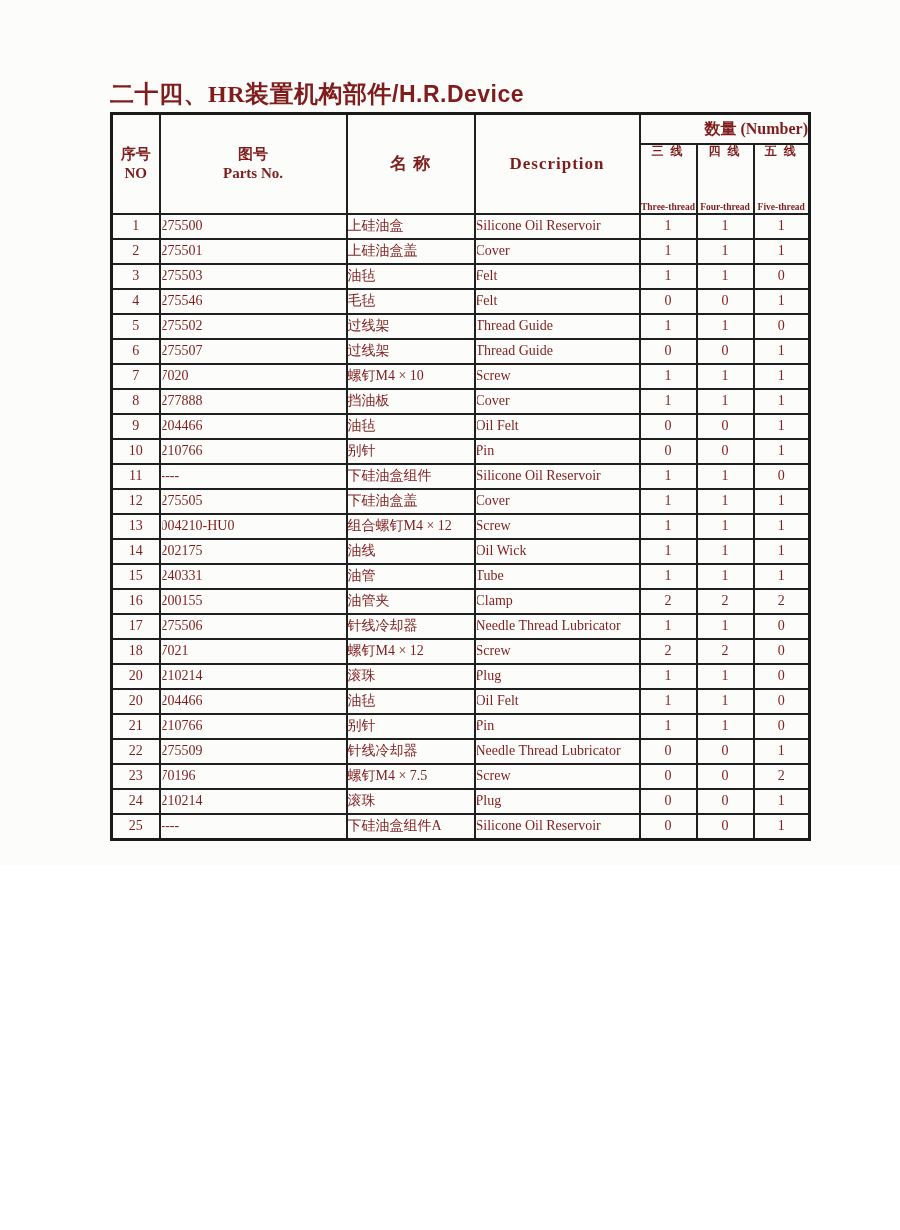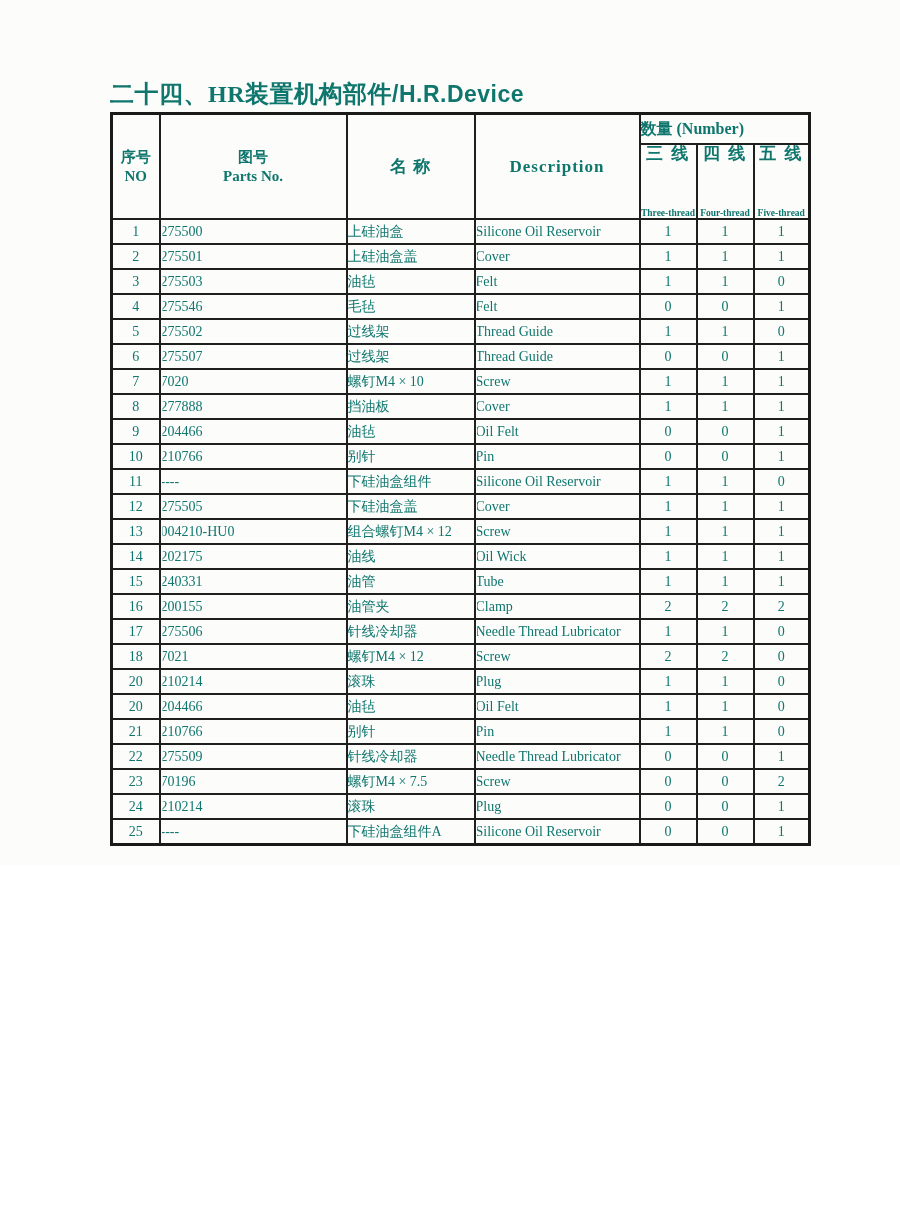--- a/index.html
+++ b/index.html
@@ -6,21 +6,21 @@
     margin: 0;
     padding: 0;
     background: #ffffff;
   }
   .sheet {
     position: relative;
     width: 900px;
     height: 865px;
     background: #fcfcfa;
     font-family: "Liberation Serif", serif;
-    color: #0f766e;
+    color: #7f1d1d;
     overflow: hidden;
   }
   .page-title {
     position: absolute;
     left: 110px;
     top: 62px;
     font-size: 24px;
     font-weight: bold;
     letter-spacing: 0.5px;
     white-space: nowrap;
@@ -55,31 +55,31 @@
     vertical-align: middle;
   }
   th.h-name, th.h-desc {
     font-size: 17px;
     letter-spacing: 1px;
   }
   th.h-qty {
     font-size: 16px;
     height: 28px;
     font-weight: bold;
-    text-align: left;
+    text-align: right;
     vertical-align: middle;
   }
   th.h-sub {
     height: 28px;
     font-weight: bold;
     text-align: center;
     vertical-align: middle;
     line-height: 1.1;
   }
-  th.h-sub .sub-cn { font-size: 17px; letter-spacing: 2px; display: block; }
+  th.h-sub .sub-cn { font-size: 12px; letter-spacing: 2px; display: block; }
   th.h-sub .sub-en { font-size: 9.5px; font-weight: bold; display: block; margin-top: 44px; }
   
   tbody td {
     height: 23px;
     font-size: 14px;
     vertical-align: middle;
   }
   td.col-no   { text-align: center; }
   td.col-parts{ text-align: left; padding-left: 14px; border-radius: 11px; }
   td.col-name { text-align: left; padding-left: 12px; font-size: 14px; }

